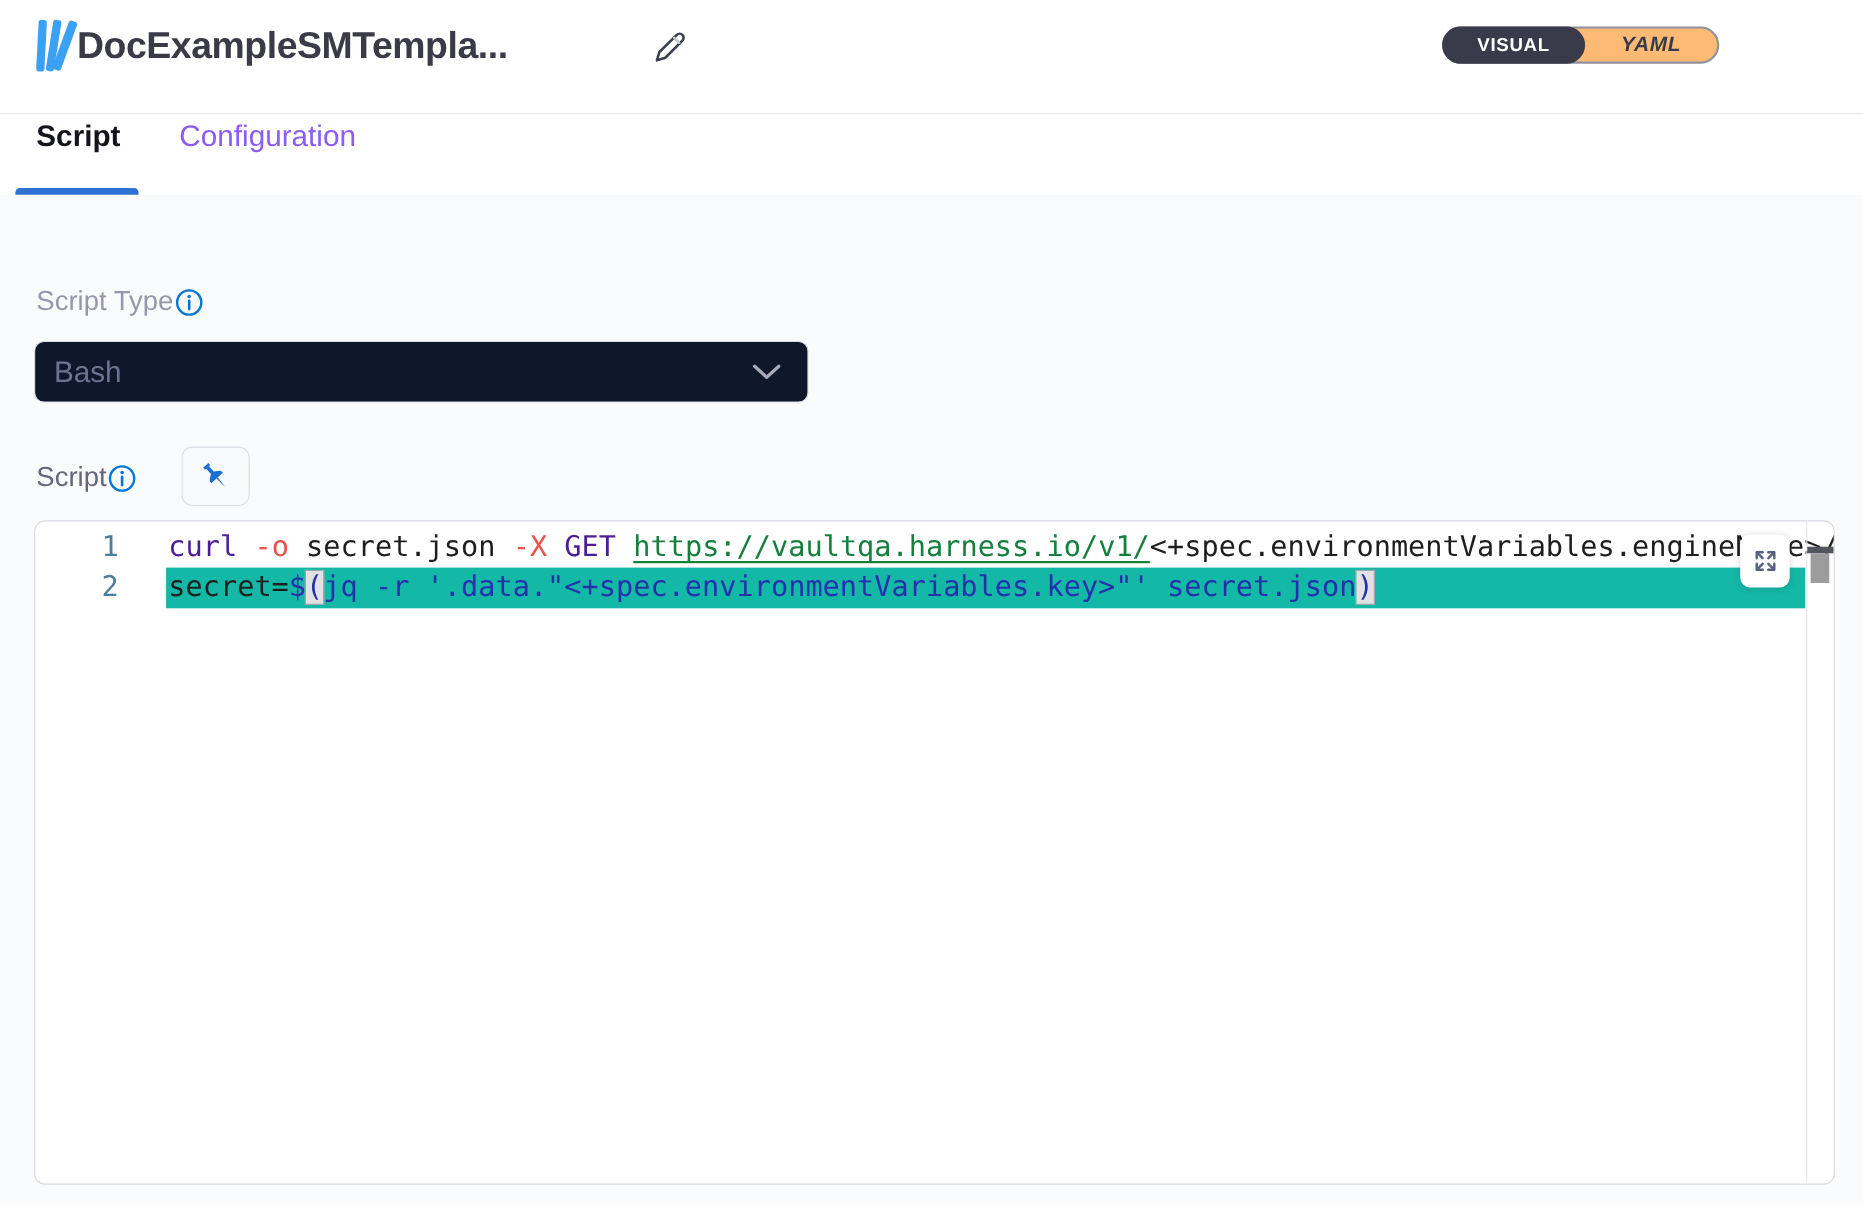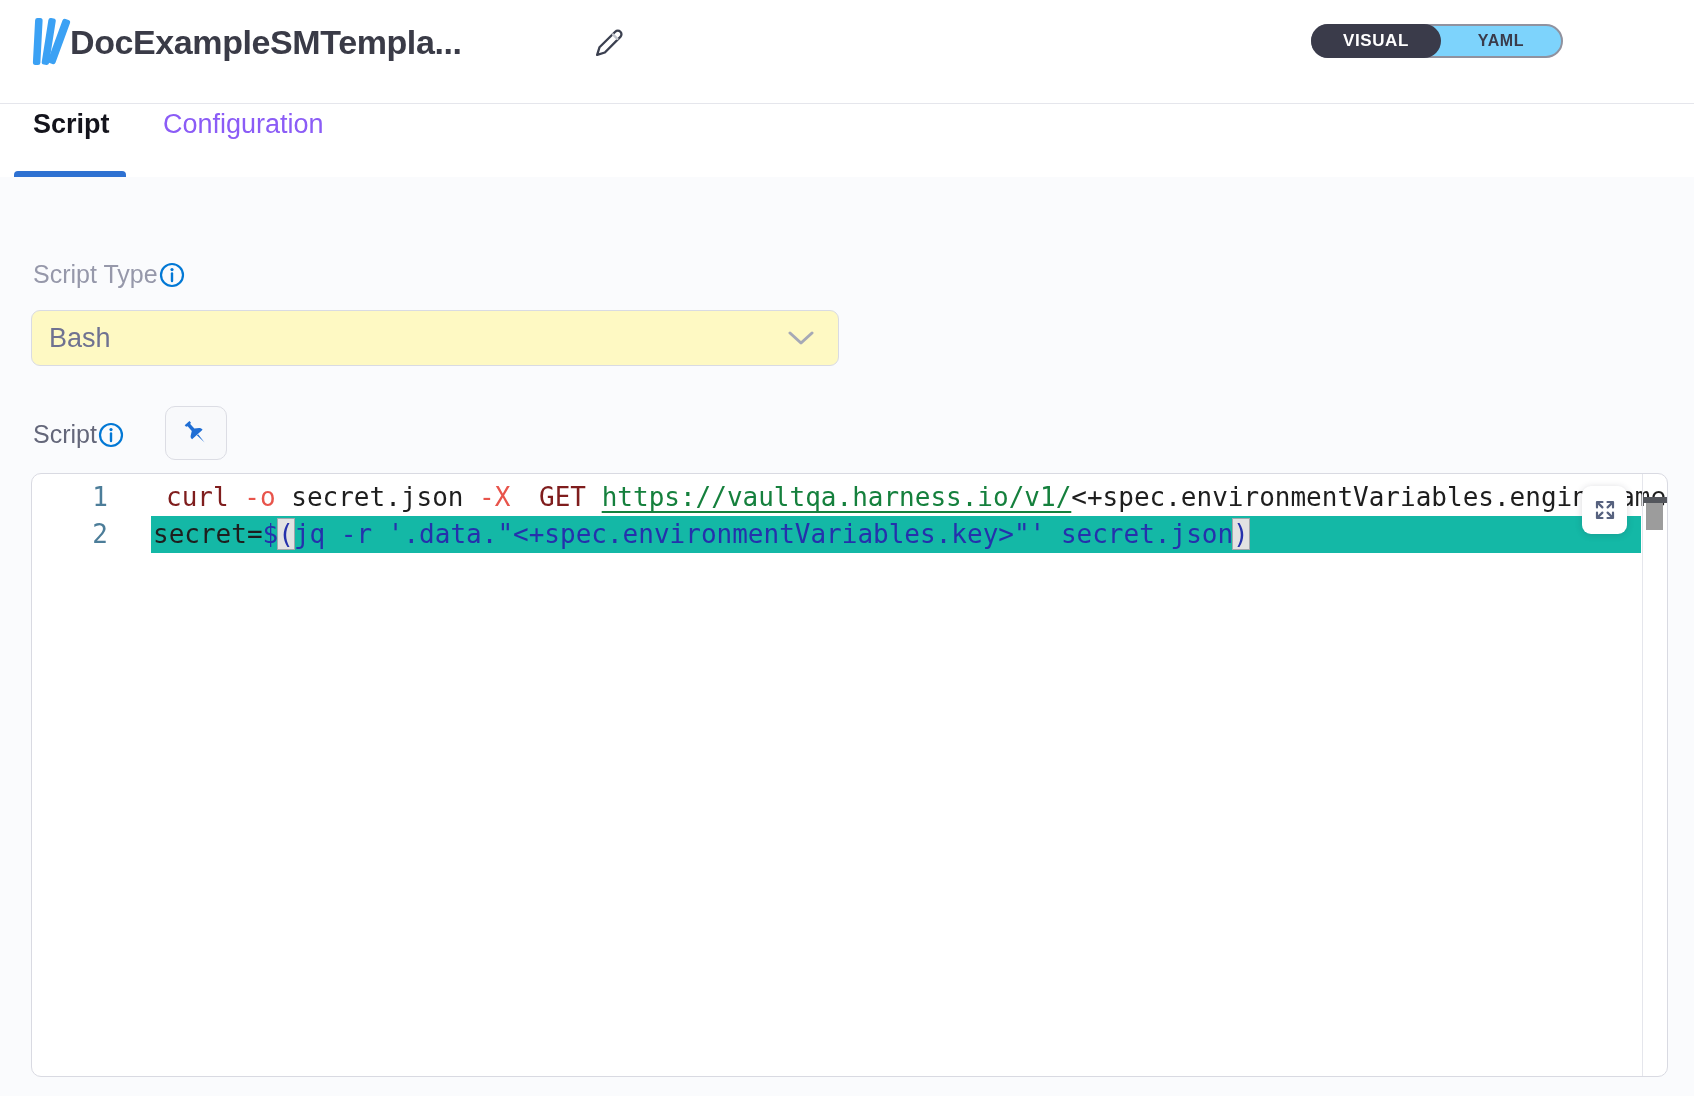--- a/index.html
+++ b/index.html
@@ -12,66 +12,66 @@
   
   .header { position:absolute; top:0; left:0; right:0; height:104px; background:#fff;
             border-bottom:1px solid #e5e6ec; z-index:5; }
   .logo { position:absolute; left:31px; top:16px; width:40px; height:52px; }
   .page-title { position:absolute; left:70px; top:0; height:84px; line-height:84px;
             font-size:34px; font-weight:700; color:#3a3b47; letter-spacing:-0.4px; white-space:nowrap; }
   .edit-btn { position:absolute; left:588px; top:21px; width:44px; height:44px; border:none;
             background:transparent; cursor:pointer; padding:0; }
 
   .mode-toggle { position:absolute; left:1311px; top:24px; width:252px; height:34px;
-            border:2px solid #90929f; border-radius:18px; background:#7dd3fc; }
+            border:2px solid #90929f; border-radius:18px; background:#fdba74; }
   .toggle-visual { position:absolute; left:-2px; top:-2px; width:130px; height:34px;
             background:#3a3b4a; border-radius:17px; color:#fff; display:flex; align-items:center;
             justify-content:center; font-size:17px; font-weight:700; letter-spacing:0.6px; cursor:pointer; }
   .toggle-yaml { position:absolute; left:128px; right:0; top:0; bottom:0; display:flex;
-            align-items:center; justify-content:center; color:#3a3b4a; font-size:16px;
-            font-weight:700; letter-spacing:0.6px; cursor:pointer; }
+            align-items:center; justify-content:center; color:#3a3b4a; font-size:19px;
+            font-weight:700; letter-spacing:0.6px; cursor:pointer;font-style:italic; }
 
   
   .tabbar { position:absolute; top:85px; left:0; right:0; height:92px; background:#fff; z-index:4; }
   .tab { position:absolute; top:24px; font-size:27px; cursor:pointer; white-space:nowrap; }
   .tab-script { left:33px; font-weight:700; color:#14141c; }
   .tab-config { left:163px; font-weight:400; color:#8b5cf6; }
   .tab-underline { position:absolute; left:14px; bottom:0; width:112px; height:6px;
             background:#2e71d2; border-radius:4px 4px 0 0; }
 
   
   .content-bg { position:absolute; top:177px; left:0; right:0; bottom:0; background:#fafbfd; z-index:0; }
 
   .field-label { position:absolute; font-size:25px; color:#9698aa; z-index:1; display:flex;
             align-items:center; gap:1px; }
   .lbl-script-type { left:33px; top:260px; }
   .lbl-script { left:33px; top:420px; color:#64677a; }
   .info-icon { width:26px; height:26px; display:inline-block; }
 
-  .select-box { position:absolute; left:31px; top:310px; width:808px; height:56px; background:#fef9c3;
+  .select-box { position:absolute; left:31px; top:310px; width:704px; height:56px; background:#0f172a;
             border:1.5px solid #d9dbe3; border-radius:9px; z-index:1; cursor:pointer;
             display:flex; align-items:center; }
   .select-value { font-size:27px; color:#6f7291; padding-left:17px; flex:1; }
   .select-chevron { width:26px; height:16px; margin-right:24px; }
 
   .pin-btn { position:absolute; left:165px; top:406px; width:62px; height:54px; background:#f8f9fb;
             border:1.5px solid #dcdde4; border-radius:10px; z-index:1; cursor:pointer;
             display:flex; align-items:center; justify-content:center; padding:0; }
 
   
   .editor { position:absolute; left:31px; top:473px; width:1637px; height:604px; background:#fff;
             border:1.5px solid #d9dae2; border-radius:10px; z-index:1; overflow:hidden; }
   .code-lines { position:absolute; left:0; top:5px; right:0;
             font-family:"DejaVu Sans Mono","Liberation Mono",monospace; font-size:26px; line-height:37px; }
   .code-line { display:flex; width:100%; }
   .ln { flex:none; width:76px; text-align:right; color:#4c7d99; user-select:none; }
   .code-content { flex:1; margin-left:43px; margin-right:26px; padding-left:2px;
             white-space:pre; overflow:visible; color:#1e1e1e; }
   .code-line.active .code-content { background:#14b8a6; }
-  .seg.kw   { color:#7f1d1d;margin-left:13px; }
+  .seg.kw   { color:#4c1d95; }
   .seg.flag { color:#e8544b; }
   .seg.plain{ color:#1e1e1e;margin-top:24px; }
   .seg.url  { color:#15803d; text-decoration:underline; text-underline-offset:5px;
               text-decoration-thickness:2px; }
   .seg.def  { color:#2531ac; }
   .seg.bracket { color:#2531ac; background:#e2e2e2; outline:1.5px solid #a2a7ad; }
 
   .expand-btn { position:absolute; top:12px; right:40px; width:45px; height:48px; background:#fff;
             border:none; border-radius:9px; box-shadow:0 1px 7px rgba(40,41,61,0.18); cursor:pointer;
             display:flex; align-items:center; justify-content:center; z-index:3; padding:0; }

